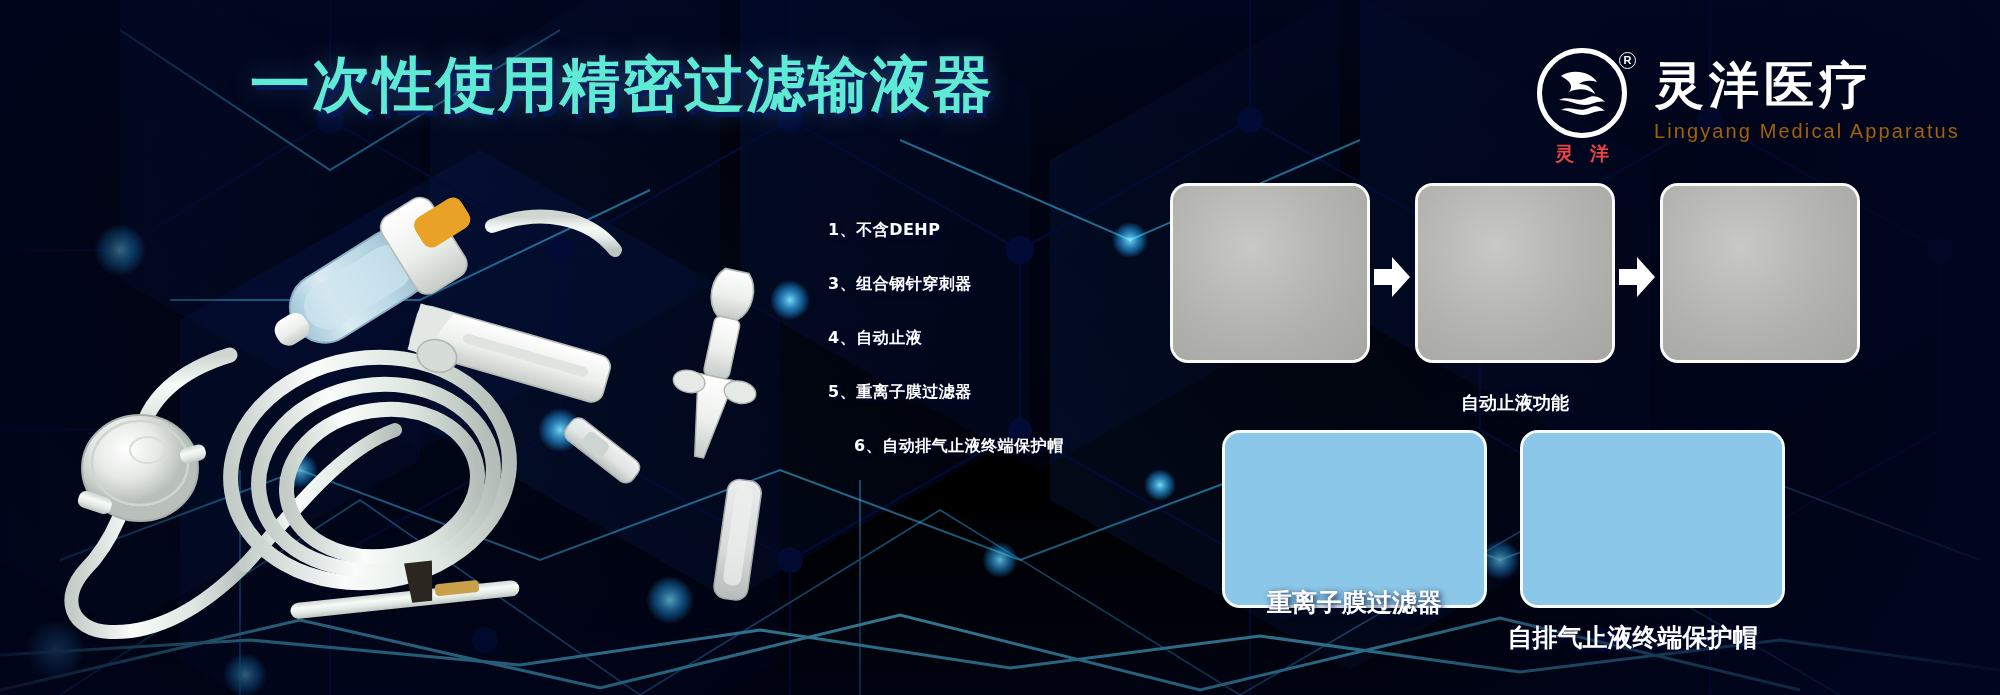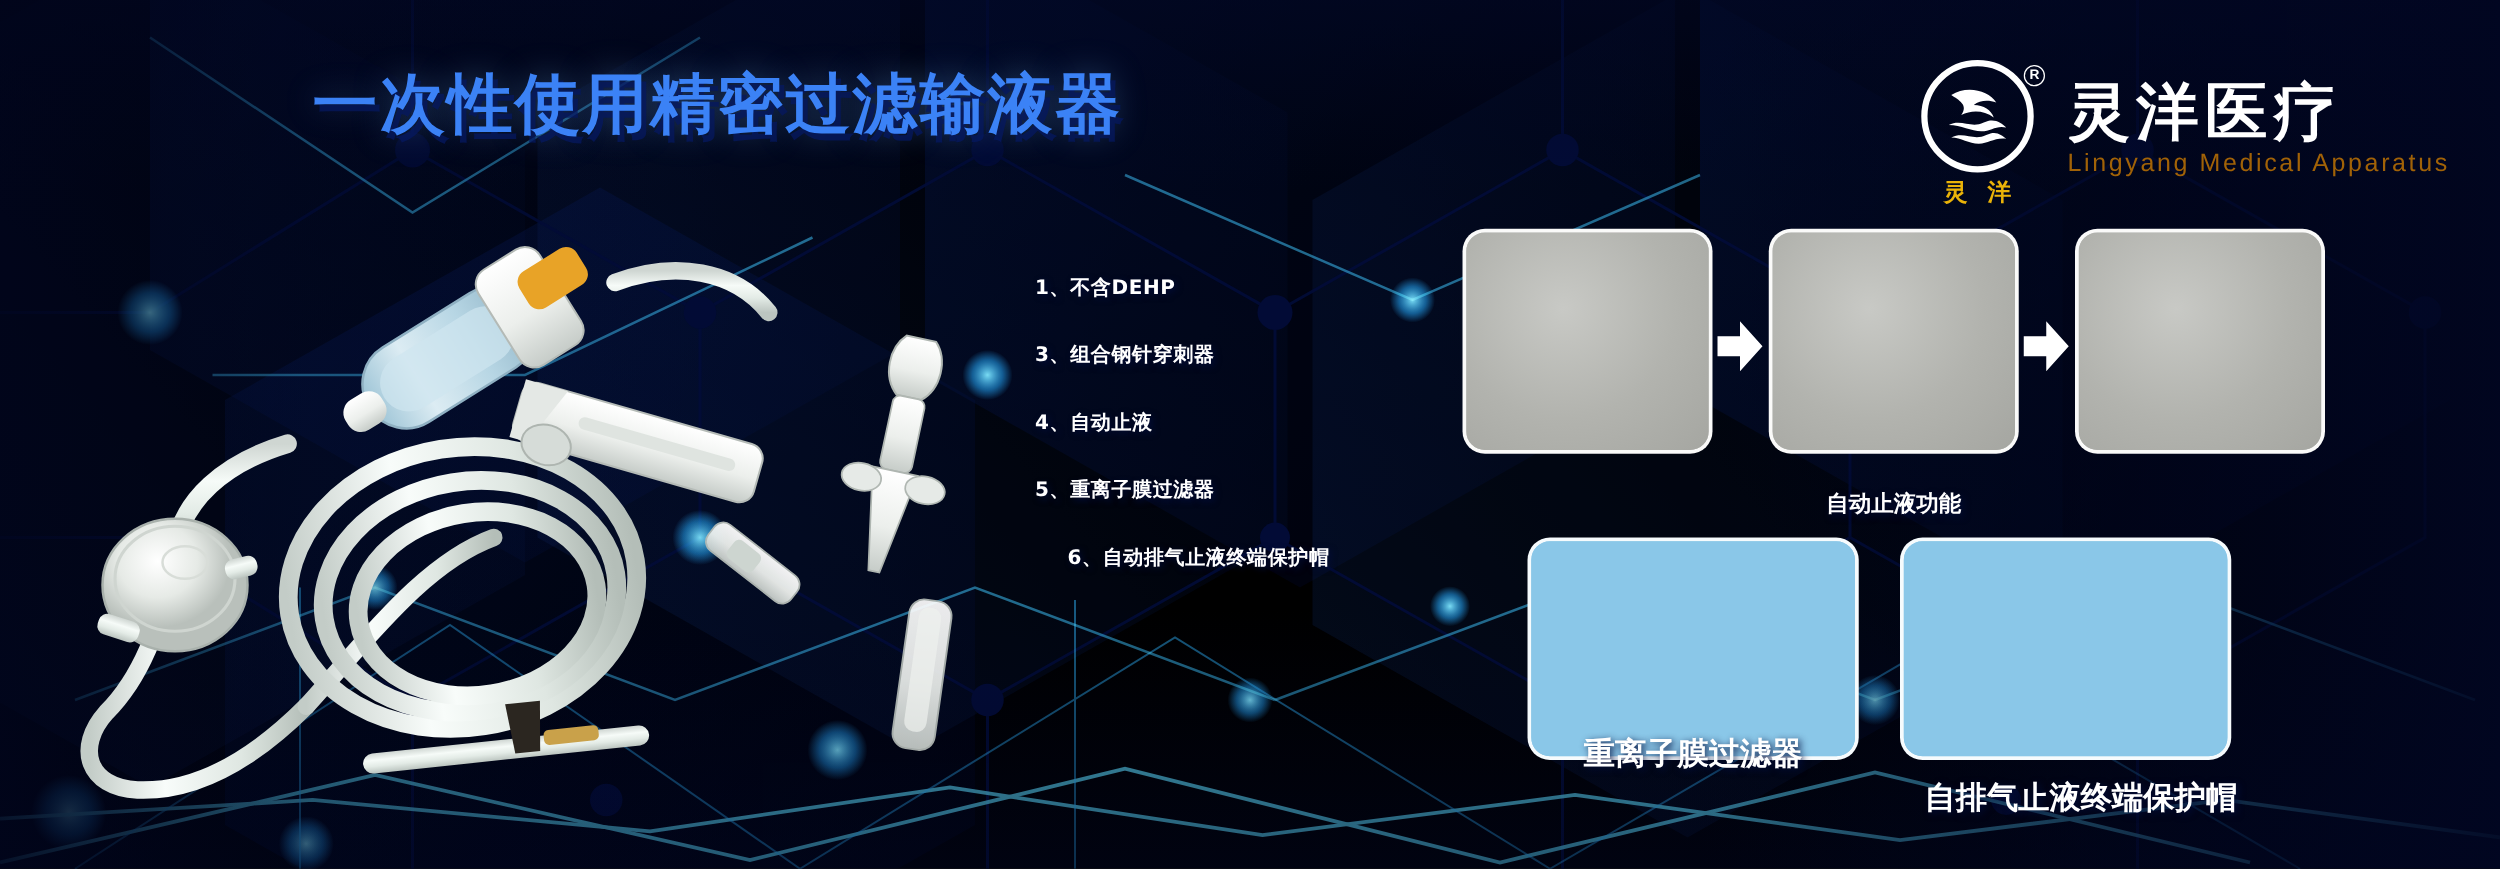--- a/index.html
+++ b/index.html
@@ -23,47 +23,47 @@
     background:
       linear-gradient(90deg, rgba(1,5,28,.85) 0%, rgba(1,5,28,.25) 12%, rgba(0,0,0,0) 30%, rgba(0,0,0,0) 68%, rgba(1,6,34,.55) 86%, rgba(1,6,34,.92) 100%),
       linear-gradient(180deg, rgba(2,8,40,.55) 0%, rgba(0,0,0,0) 22%, rgba(0,0,0,0) 70%, rgba(1,6,34,.5) 100%);
     pointer-events:none;
   }
 
   
   .title{
     position:absolute; left:250px; top:36px; width:800px; height:96px;
     display:flex; align-items:center;
-    font-size:52px; font-weight:bold; color:#3b82f6; letter-spacing:2px;
+    font-size:60px; font-weight:bold; color:#5eead4; letter-spacing:2px;
     white-space:nowrap; line-height:1;
     text-shadow: 4px 5px 0 rgba(6,24,96,.75), 0 0 26px rgba(120,190,255,.35);
     font-family:"DejaVu Sans","Liberation Sans",sans-serif;
   }
 
   
   .logo{position:absolute; left:1528px; top:48px; display:flex; align-items:center; gap:18px;}
   .emblem-wrap{position:relative; width:108px; height:108px;}
   .emblem{
     position:relative; width:90px; height:90px; border-radius:50%;
     border:5px solid #fff; display:flex; align-items:center; justify-content:center;
     margin:0 auto;
   }
   .emblem svg{display:block;}
   .reg{
     position:absolute; right:0px; top:4px; width:17px;height:17px;border:1.6px solid #fff;border-radius:50%;
     color:#fff;font-size:11px;line-height:14px;text-align:center;font-weight:bold;
   }
   .emblem-cn{
-    margin-top:3px; text-align:center; color:#eab308; font-size:19px; font-weight:bold;
+    margin-top:3px; text-align:center; color:#ef4444; font-size:19px; font-weight:bold;
     letter-spacing:16px; text-indent:16px; font-family:"DejaVu Sans",sans-serif;
   }
   .brand{display:flex;flex-direction:column;justify-content:center;padding-top:2px;}
   .brand-cn{
     color:#fff;font-size:50px;font-weight:bold;letter-spacing:5px;line-height:1.04;
-    font-family:Liberation Serif, serif;
+    font-family:Liberation Mono, monospace;
   }
   .brand-en{
     color:#a16207;font-size:20px;letter-spacing:2.1px;margin-top:5px;font-weight:500;
     font-family:"Liberation Sans",sans-serif;
   }
 
   
   .features{position:absolute; left:828px; top:220px; width:360px;}
   .feat{
     color:#fff; font-size:16px; font-weight:bold; margin-bottom:33px; white-space:nowrap;
@@ -84,21 +84,21 @@
     position:absolute; color:#fff; font-weight:bold; white-space:nowrap; text-align:center;
     text-shadow:2px 2px 6px rgba(2,12,60,.9);
     font-family:"DejaVu Sans","Liberation Sans",sans-serif;
   }
   .cap-top{top:391px; left:1170px; width:690px; font-size:18px;}
 
   .p-bot{top:430px; height:178px; background:#87c5e6;}
   .b1{left:1222px; width:265px;}
   .b2{left:1520px; width:265px;}
   .cap-b1{top:586px; left:1222px; width:265px; font-size:25px;}
-  .cap-b2{top:621px; left:1512px; width:305px; font-size:25px;}
+  .cap-b2{top:621px; left:1480px; width:305px; font-size:25px;}
 
   
   .grey-bg{position:absolute;inset:0;background:
       radial-gradient(ellipse at 40% 35%, #c8c9c5 0%, #b2b3ae 55%, #a5a6a1 100%);}
 
   .blue-bg{position:absolute;inset:0;background:#8ac7e8;}
 
   
   .product{position:absolute; left:40px; top:150px; width:790px; height:520px;}
   .product svg{display:block;}

